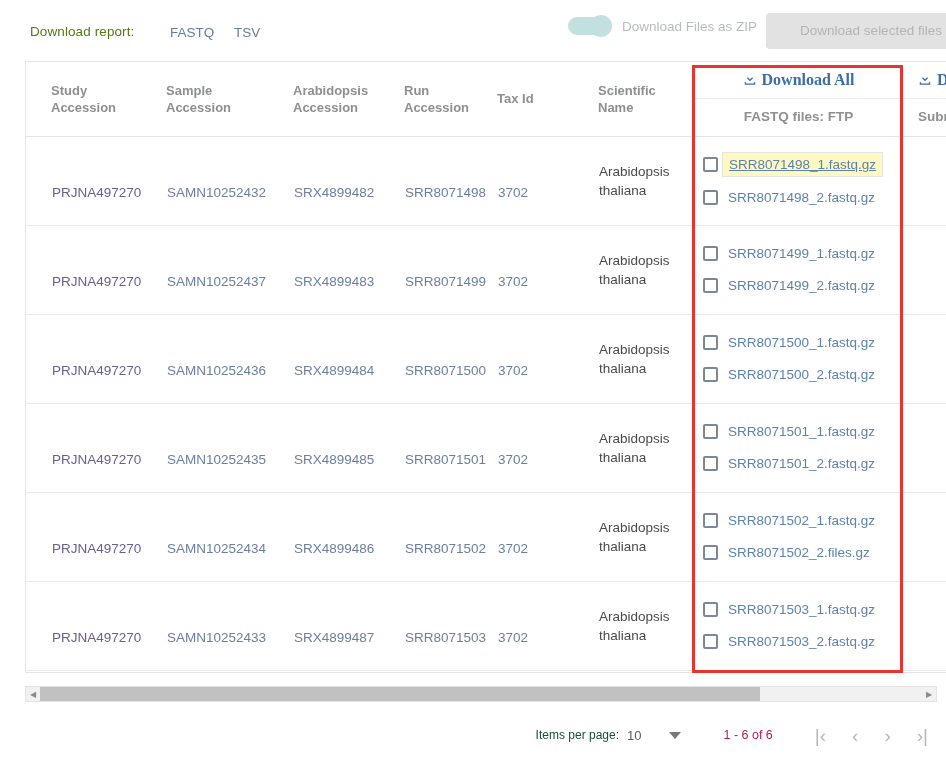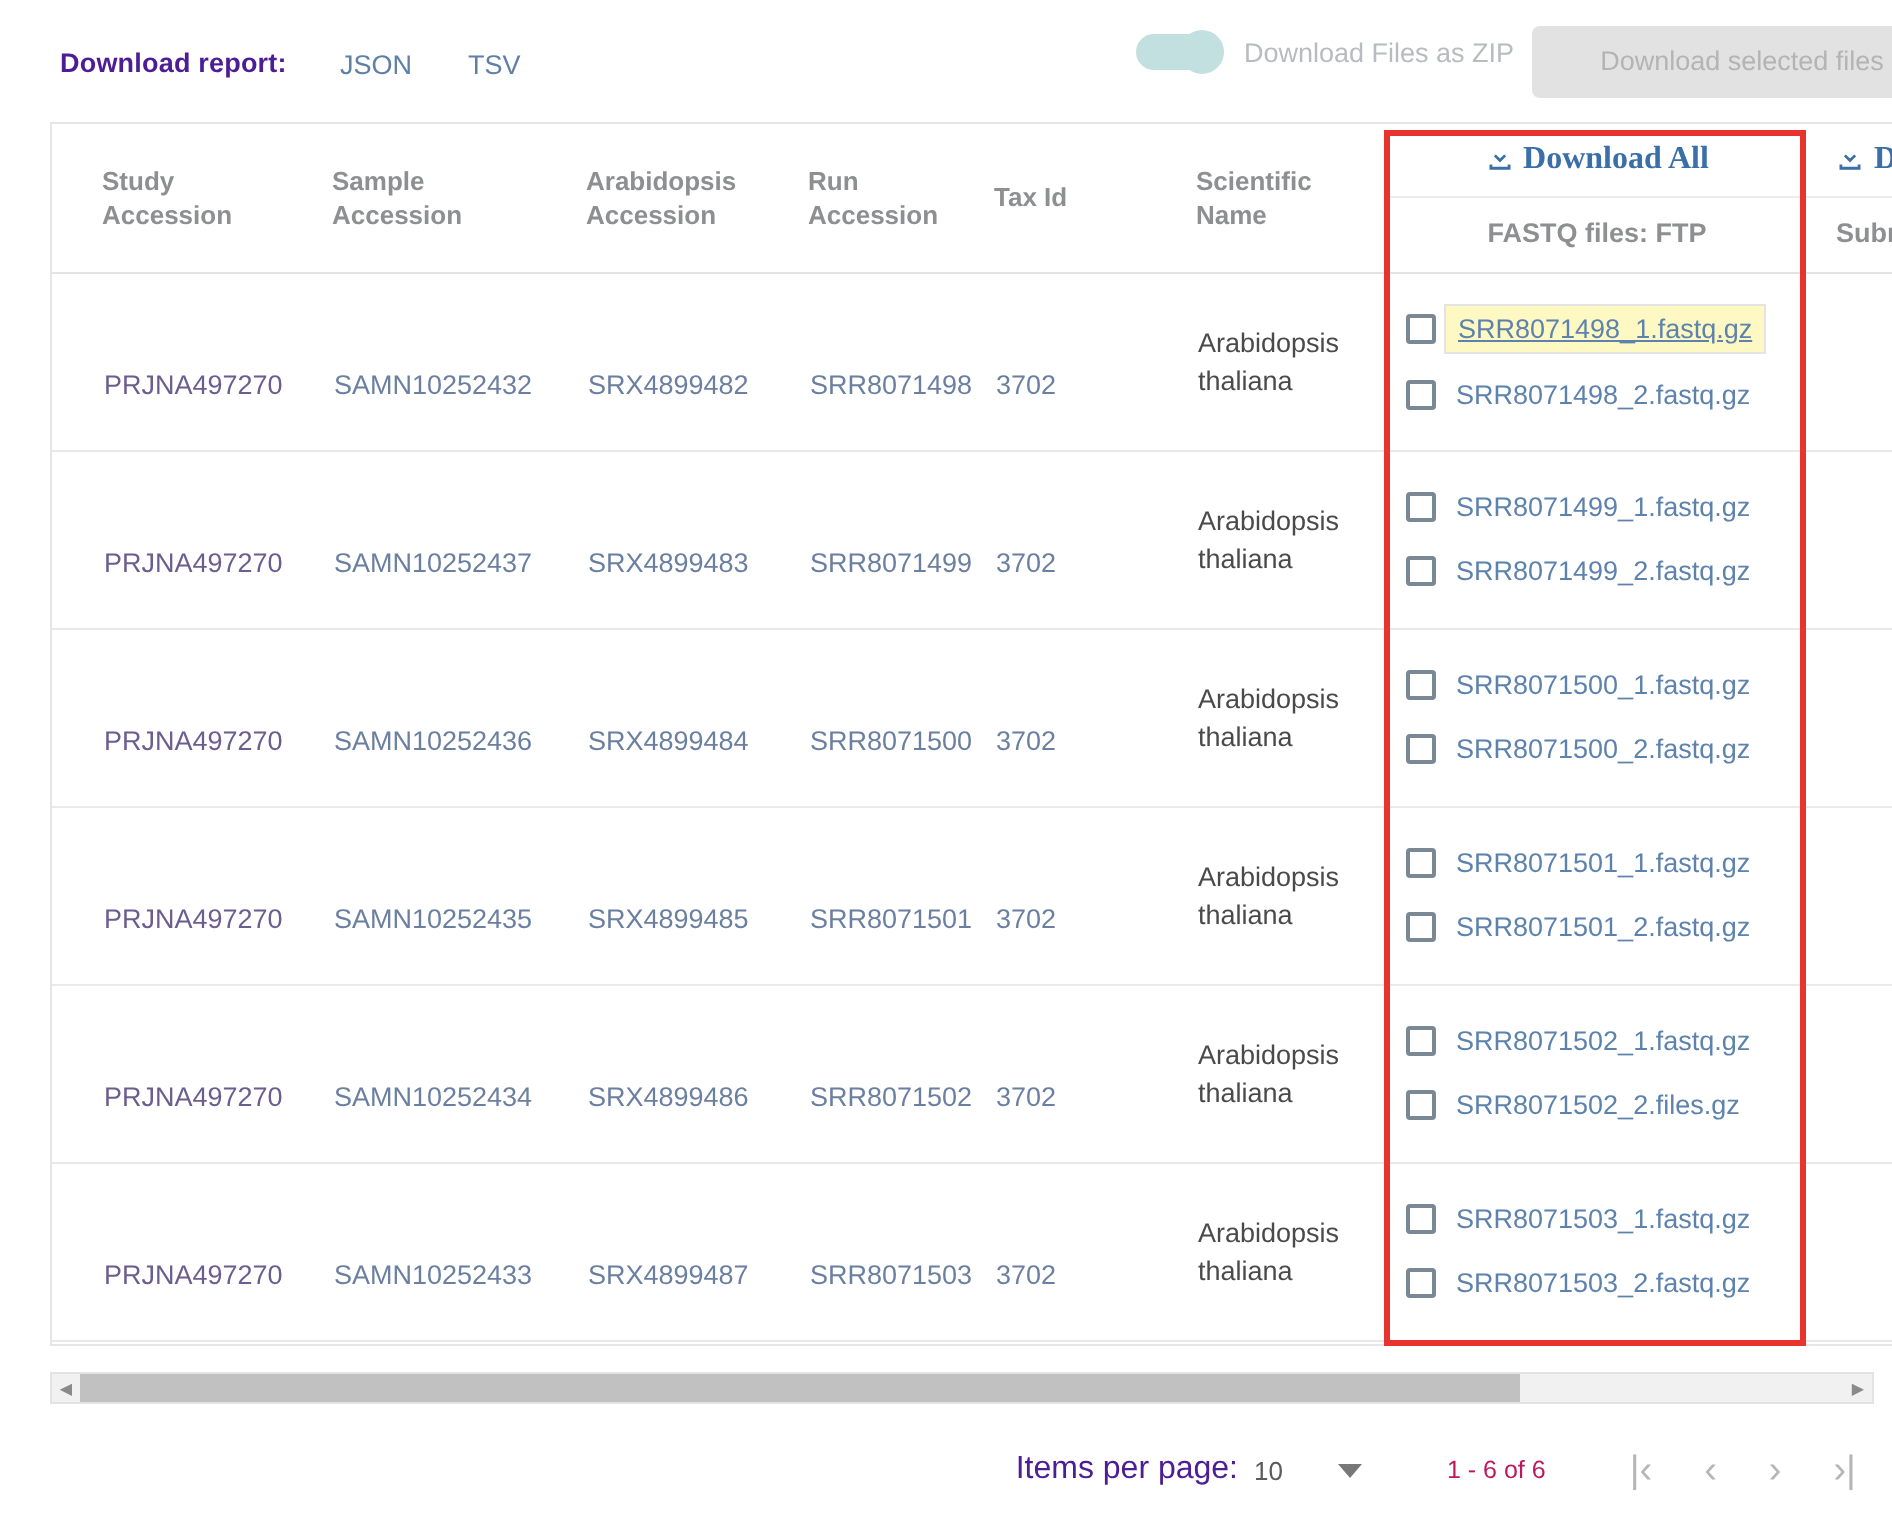--- a/index.html
+++ b/index.html
@@ -12,21 +12,21 @@
   }
   .page { position: relative; width: 946px; height: 758px; background: #fff; }
 
   
   .toolbar {
     position: absolute; left: 0; top: 0; width: 946px; height: 61px;
     display: flex; align-items: center;
   }
   .dl-report-label {
     position: absolute; left: 30px; top: 24px;
-    font-size: 13.5px; font-weight: bold; color: #4c1d95;
+    font-size: 13.5px; font-weight: normal; color: #4d7c0f;
     letter-spacing: .1px;
   }
   .fmt-link {
     position: absolute; top: 25px;
     font-size: 13.5px; color: #5e7fa6; cursor: pointer;
   }
   .fmt-link.json { left: 170px; }
   .fmt-link.tsv  { left: 234px; }
 
   .zip-toggle-wrap {
@@ -133,42 +133,42 @@
     position: absolute; left: 0; top: 0; height: 14px; width: 720px;
     background: #c1c1c1;
   }
 
   
   .paginator {
     position: absolute; left: 0; top: 712px; width: 946px; height: 46px;
     display: flex; align-items: center; justify-content: flex-end;
     padding-right: 18px; gap: 0;
   }
-  .pg-ipp-label { font-size: 16px; color: #4c1d95; }
+  .pg-ipp-label { font-size: 12px; color: #14532d; }
   .pg-ipp-value { font-size: 13px; color: #5b5b5b; margin-left: 8px; }
   .pg-caret {
     margin-left: 28px; width: 0; height: 0;
     border-left: 6px solid transparent; border-right: 6px solid transparent;
     border-top: 7px solid #787878; cursor: pointer;
   }
   .pg-range { font-size: 12.5px; color: #be185d; margin-left: 42px; }
   .pg-btns { display: flex; align-items: center; margin-left: 42px; gap: 26px; }
   .pg-btn {
     font-size: 19px; color: #b6b6b6; cursor: pointer; line-height: 1;
     font-family: "Liberation Sans", sans-serif;
   }
 </style>
 </head>
 <body>
 
 <div class="page">
 
   <div class="toolbar">
     <span class="dl-report-label">Download report:</span>
-    <span class="fmt-link json">JSON</span>
+    <span class="fmt-link json">FASTQ</span>
     <span class="fmt-link tsv">TSV</span>
 
     <div class="zip-toggle-wrap">
       <div class="switch">
         <div class="knob"></div>
       </div>
       <span class="zip-label">Download Files as ZIP</span>
     </div>
 
     <div class="dl-selected-btn">Download selected files</div>

